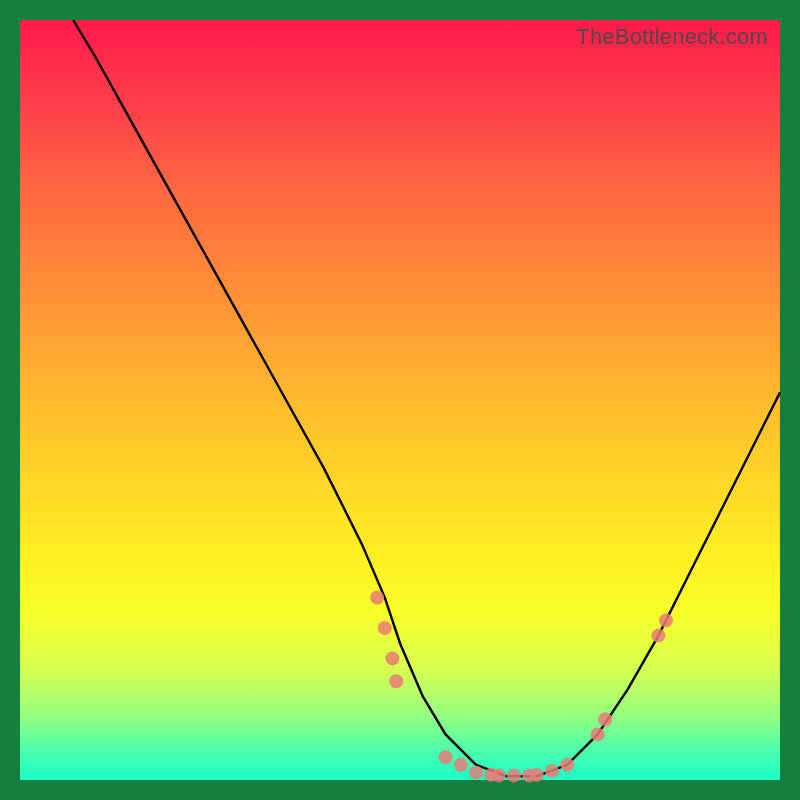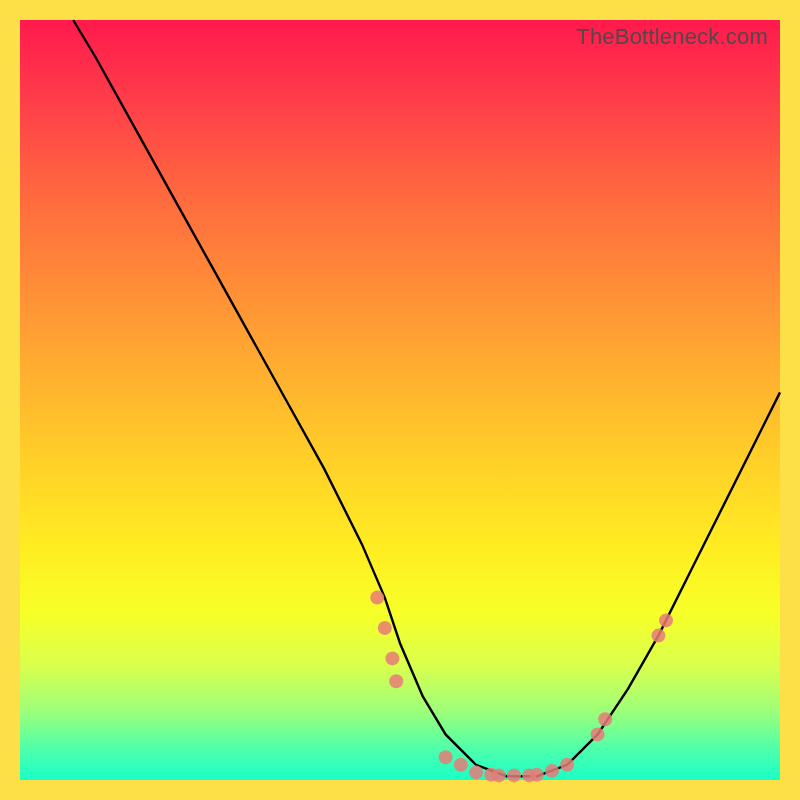--- a/index.html
+++ b/index.html
@@ -10,21 +10,21 @@
     background: #000;
     overflow: hidden;
     font-family: Arial, Helvetica, sans-serif;
   }
   .frame {
     position: absolute;
     left: 0;
     top: 0;
     width: 800px;
     height: 800px;
-    background: #fde047;
+    background: #15803d;
   }
   .plot {
     position: absolute;
     left: 20px;
     top: 20px;
     width: 760px;
     height: 760px;
     background: linear-gradient(to bottom,
       #ff1a4d 0%,
       #ff3b4a 10%,

